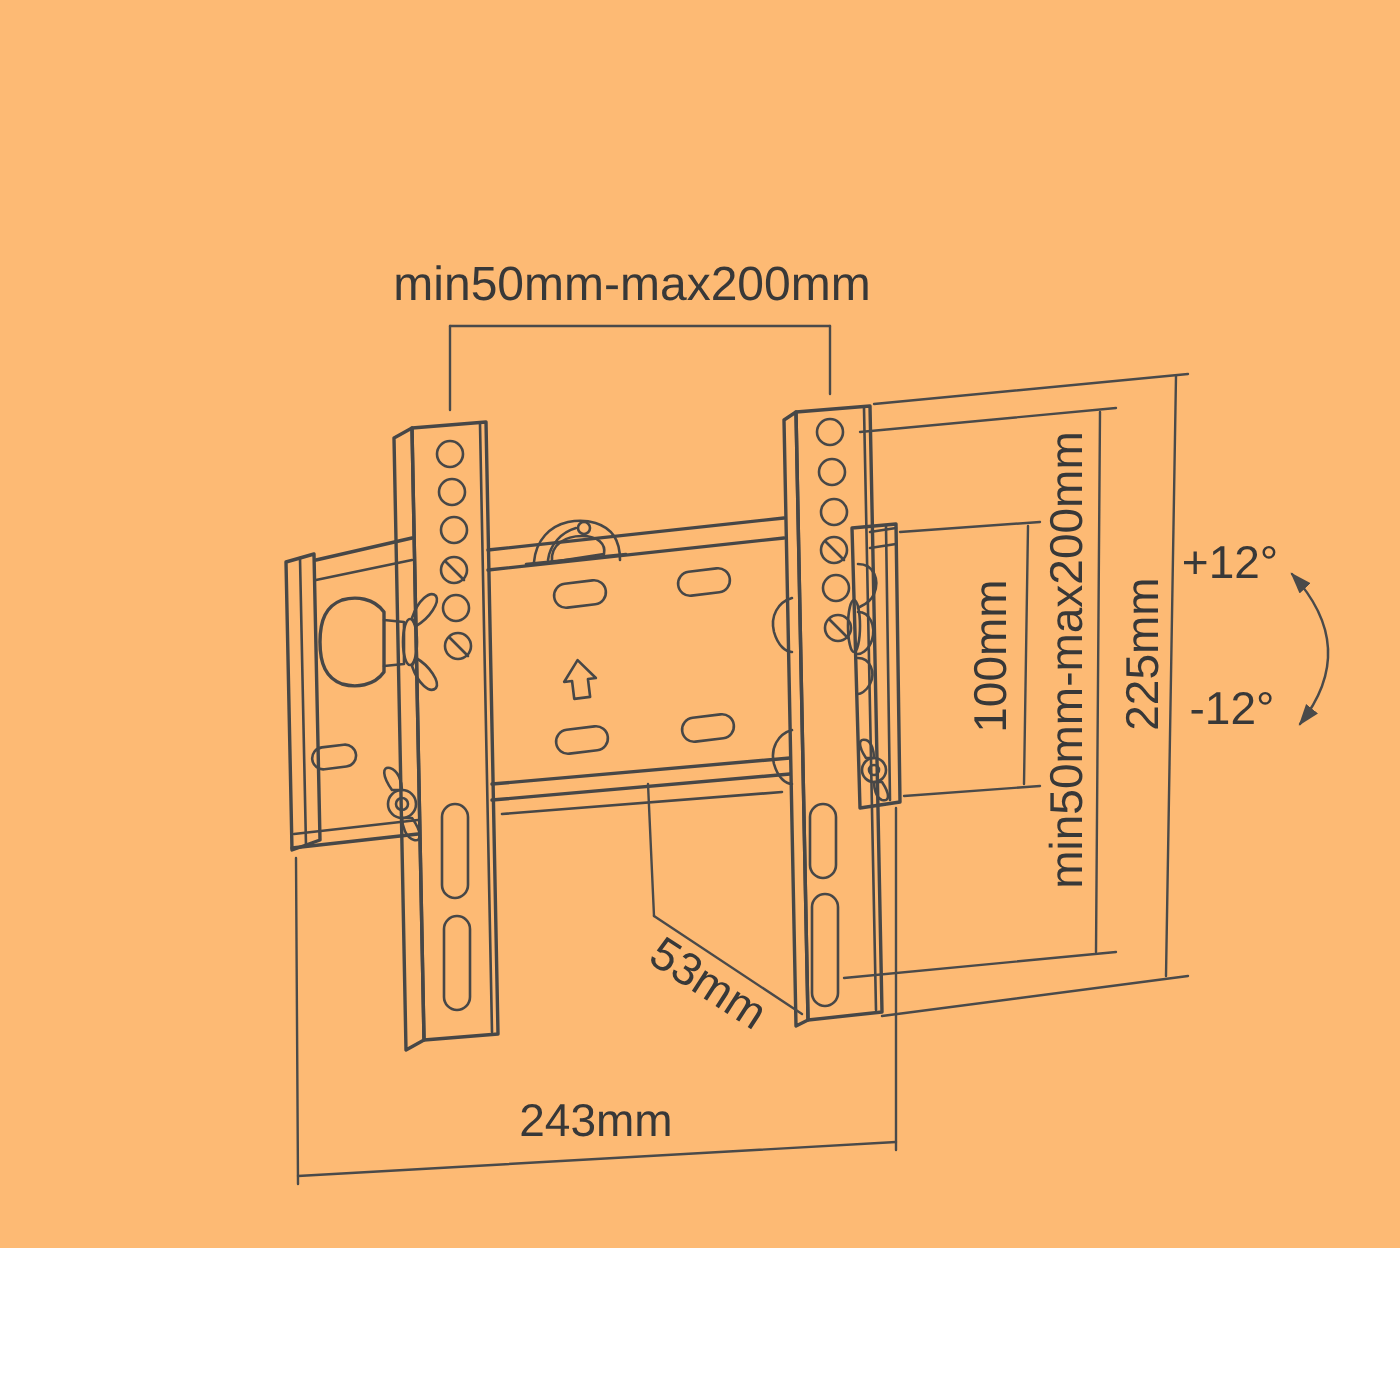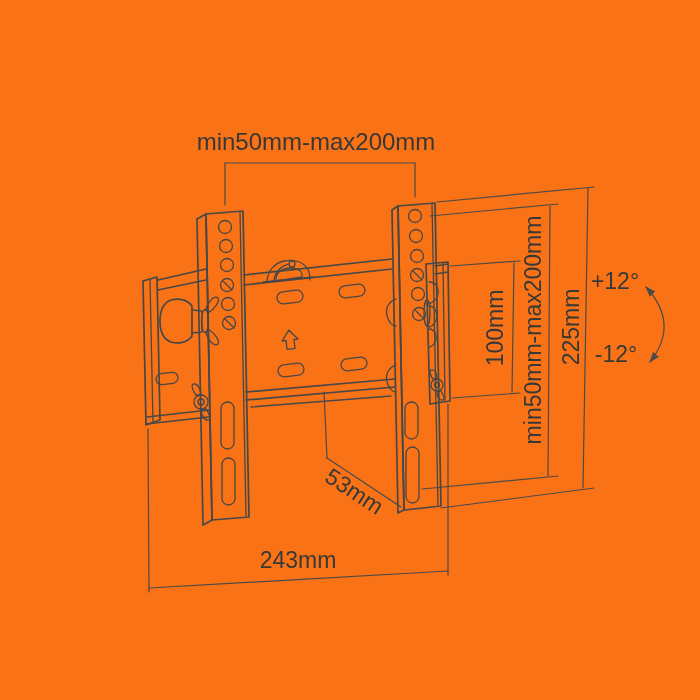--- a/index.html
+++ b/index.html
@@ -1,16 +1,16 @@
 <!DOCTYPE html>
 <html><head>
 <meta charset="utf-8">
 <style>
   html,body{margin:0;padding:0;background:#ffffff;}
-  .stage{position:relative;width:700px;height:700px;background:#f97316;overflow:hidden;}
+  .stage{position:relative;width:700px;height:624px;background:#fdba74;overflow:hidden;}
   svg{position:absolute;left:0;top:0;}
   .obj{fill:none;stroke:#474747;stroke-width:1.7;stroke-linejoin:round;stroke-linecap:round;}
   .det{fill:none;stroke:#474747;stroke-width:1.3;stroke-linejoin:round;stroke-linecap:round;}
   .dim{fill:none;stroke:#4a4a4a;stroke-width:1.2;stroke-linecap:round;}
   .dimtxt{font-family:"Liberation Sans", sans-serif;font-size:23px;fill:#383838;}
   .dimtxt-lg{font-family:"Liberation Sans", sans-serif;font-size:24px;fill:#383838;}
 </style>
 </head>
 <body>
 

